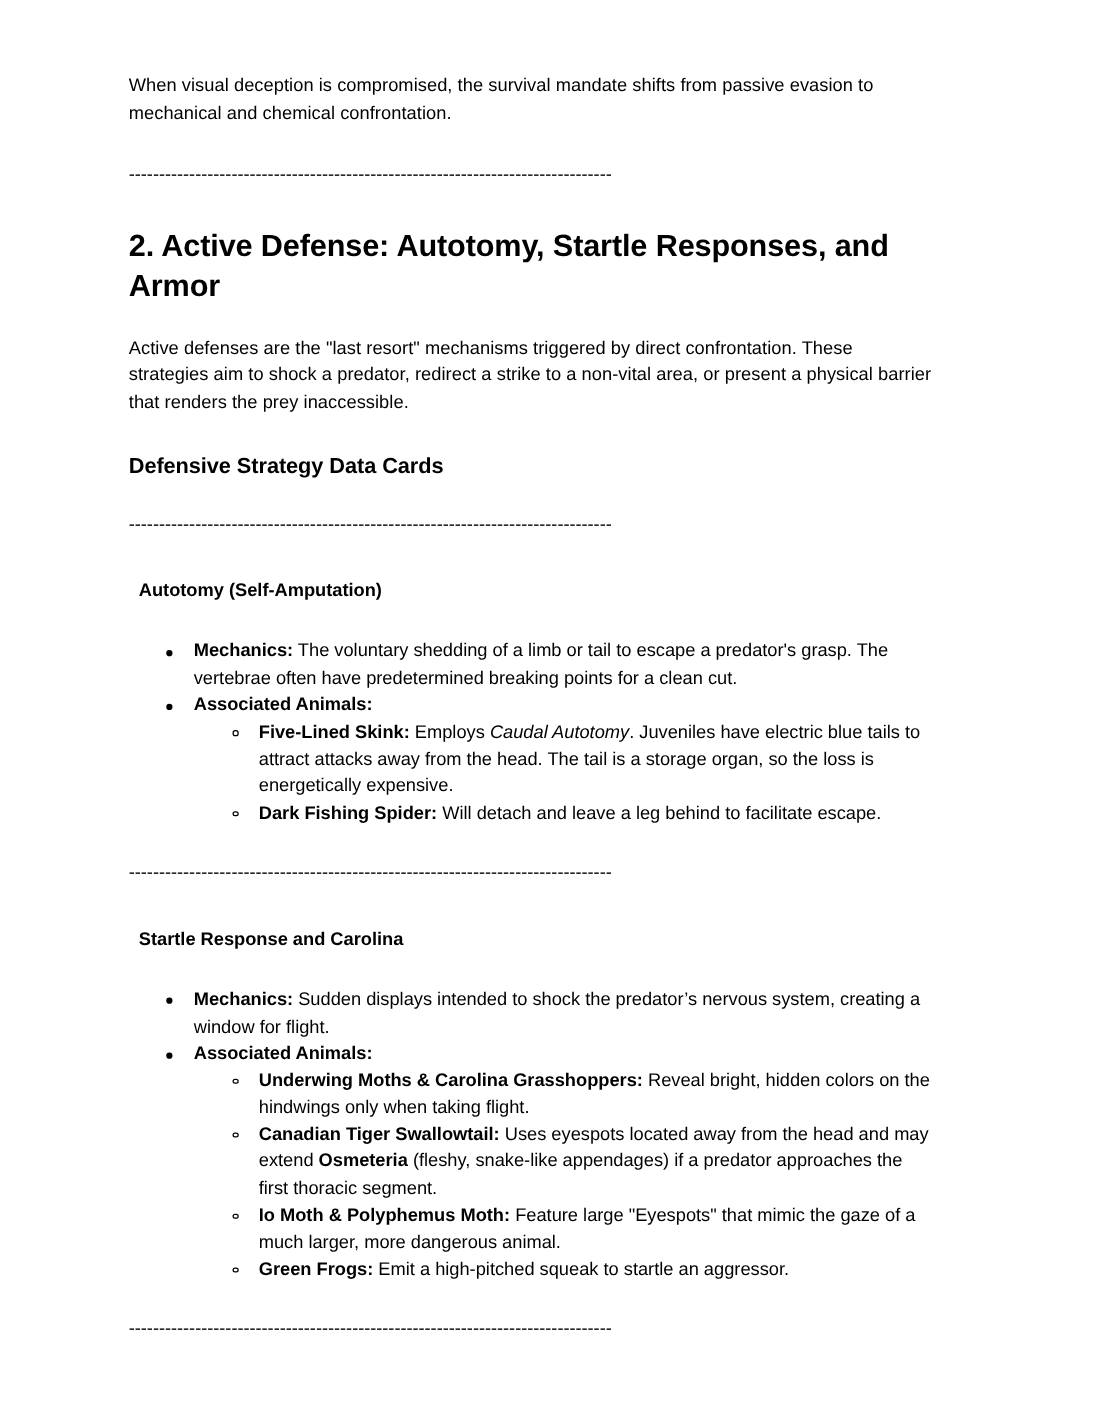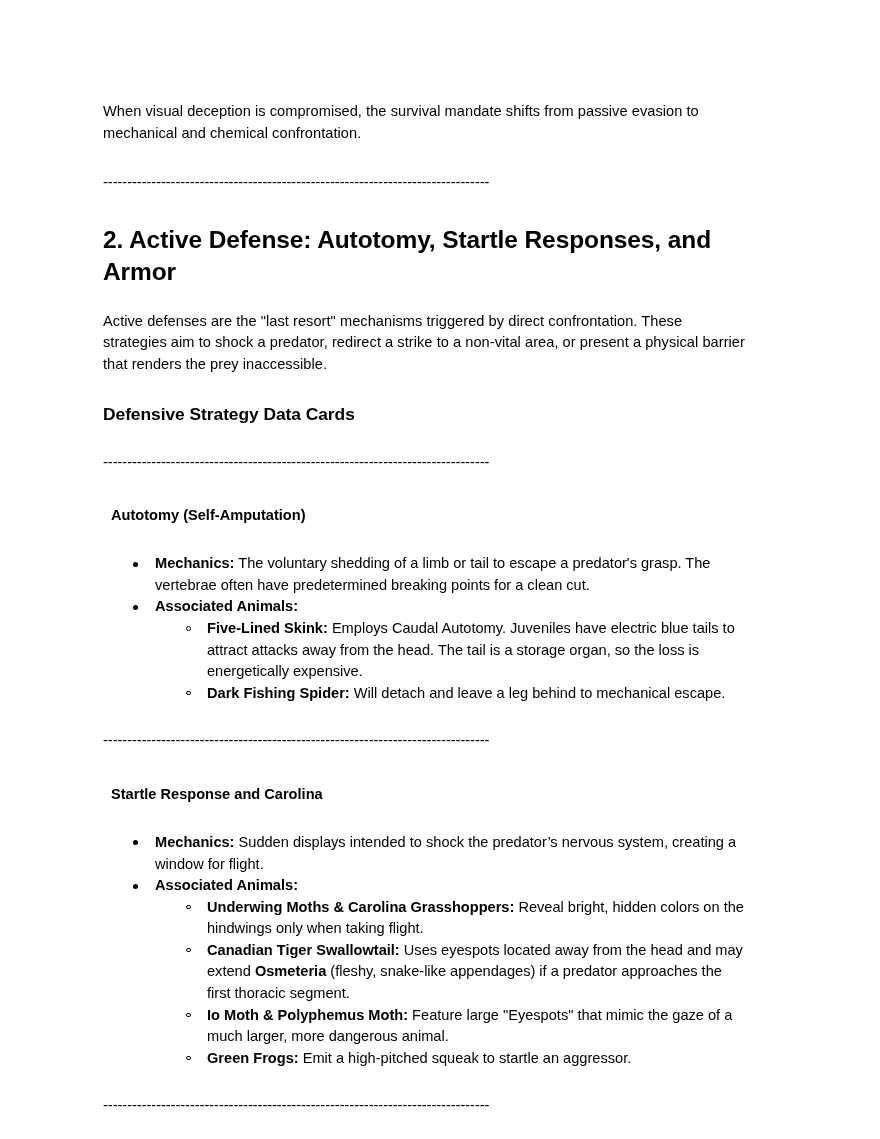--- a/index.html
+++ b/index.html
@@ -13,21 +13,21 @@
     font-family: "Liberation Sans", sans-serif;
     color: #000000;
     -webkit-font-smoothing: antialiased;
   }
   .page {
     position: relative;
     width: 880px;
     height: 1139px;
     background: #ffffff;
     box-sizing: border-box;
-    padding: 101px 133px 0 103px;
+    padding: 59px 133px 0 103px;
   }
   .doc {
     width: 645px;
   }
 
   p.body-text {
     margin: 0 0 0 0;
     font-size: 14.6px;
     line-height: 21.6px;
     color: #000;
@@ -110,21 +110,21 @@
     top: 8px;
     width: 4.6px;
     height: 4.6px;
     border: 1.1px solid #000;
     border-radius: 50%;
     box-sizing: border-box;
     background: transparent;
   }
 
   .b { font-weight: bold; }
-  .i { }
+  .i { font-style: italic; }
   .sp-19 { height: 19px; }
   .sp-22 { height: 22px; }
   .sp-24 { height: 24px; }
   .sp-26 { height: 26px; }
   .sp-28 { height: 28px; }
   .sp-30 { height: 30px; }
 </style>
 </head>
 <body>
 
@@ -167,21 +167,21 @@
       <li class="bullet1">
         <span class="marker-disc"></span>
         <span class="b">Associated Animals:</span>
         <ul class="lvl2">
           <li class="bullet2">
             <span class="marker-circle"></span>
             <span class="b">Five-Lined Skink:</span><span> Employs </span><span class="i">Caudal Autotomy</span><span>. Juveniles have electric blue tails to attract attacks away from the head. The tail is a storage organ, so the loss is energetically expensive.</span>
           </li>
           <li class="bullet2">
             <span class="marker-circle"></span>
-            <span class="b">Dark Fishing Spider:</span><span> Will detach and leave a leg behind to mechanical escape.</span>
+            <span class="b">Dark Fishing Spider:</span><span> Will detach and leave a leg behind to facilitate escape.</span>
           </li>
         </ul>
       </li>
     </ul>
 
     <div class="sp-26"></div>
 
     <div class="rule">--------------------------------------------------------------------------------</div>
 
     <div class="sp-24"></div>

